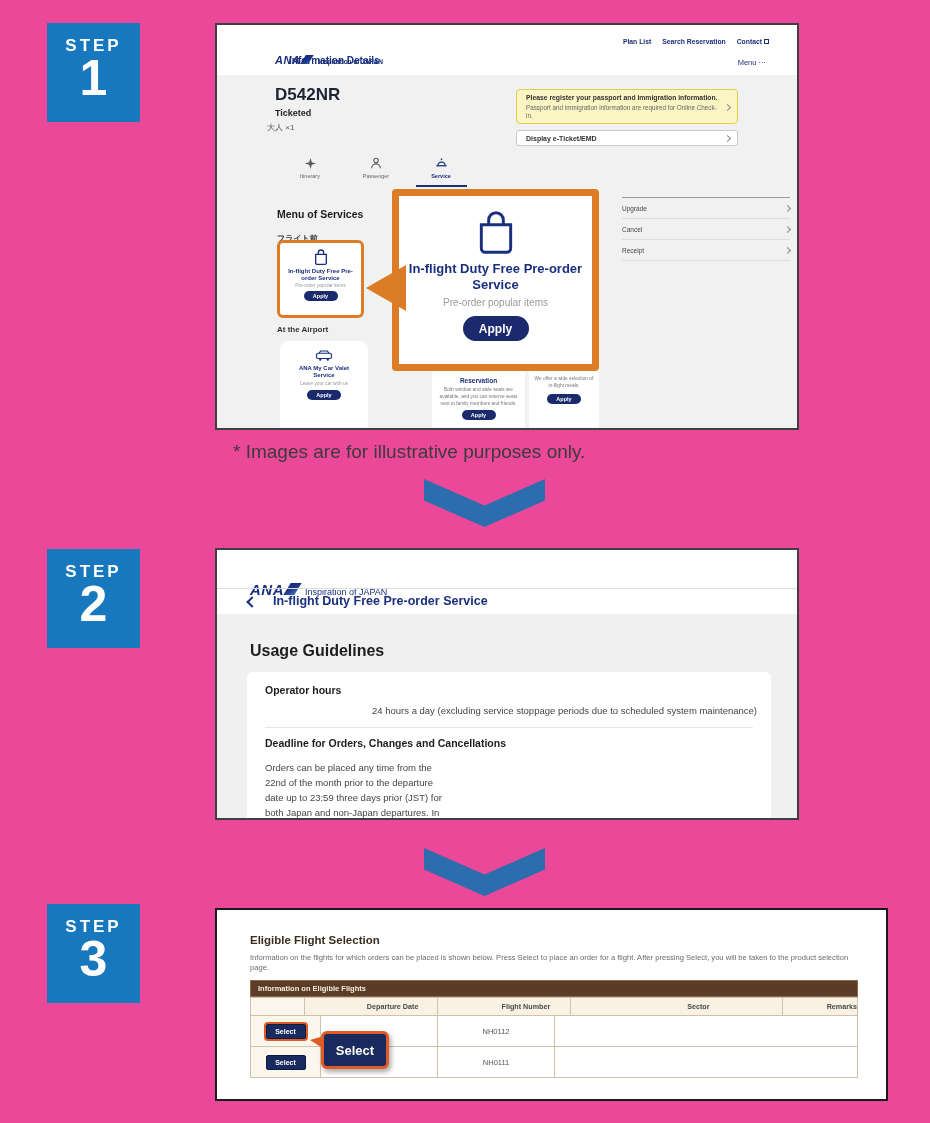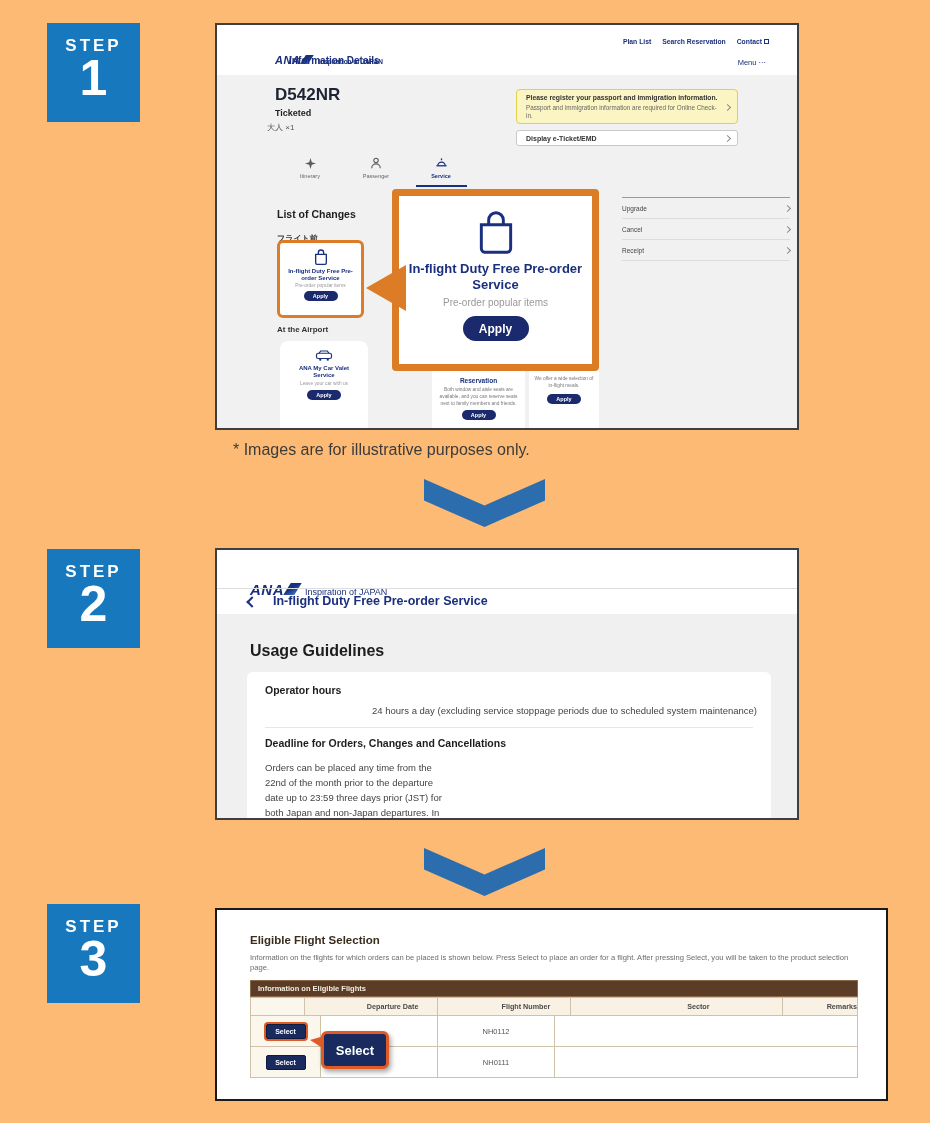--- a/index.html
+++ b/index.html
@@ -1,17 +1,17 @@
 <!DOCTYPE html>
 <html><head>
 <meta charset="utf-8">
 <style>
   html,body{margin:0;padding:0;background:#fff;}
   *{box-sizing:border-box;}
-  #canvas{position:relative;width:930px;height:1123px;background:#fdba74;font-family:"Liberation Sans",sans-serif;overflow:hidden;padding-left:32px;}
+  #canvas{position:relative;width:930px;height:1123px;background:#ec4899;font-family:"Liberation Sans",sans-serif;overflow:hidden;padding-left:32px;}
 
   
   .step-badge{position:absolute;left:47px;width:93px;height:99px;background:#1878BE;color:#fff;text-align:center;}
   .step-word{font-size:17px;font-weight:bold;letter-spacing:3px;margin-top:13px;}
   .step-num{font-size:50px;font-weight:bold;line-height:1;margin-top:-3px;}
 
   
   .frame{position:absolute;background:#fff;border:2px solid #3f3f3f;overflow:hidden;}
   #frame1{left:215px;top:23px;width:584px;height:407px;}
   #frame2{left:215px;top:548px;width:584px;height:272px;}
@@ -84,21 +84,21 @@
   #f1-seat{left:215px;top:330px;width:93px;height:78px;padding-top:22px;}
   #f1-seat .stc-title{font-size:6.5px;font-weight:bold;color:#1A2F7D;}
   #f1-seat .stc-body{font-size:4.8px;color:#777;text-align:center;width:80px;line-height:7px;margin-top:2px;}
   #f1-seat .apply-pill{width:34px;height:10px;font-size:5.5px;margin-top:3px;}
 
   #f1-meal{left:312px;top:330px;width:70px;height:78px;padding-top:20px;}
   #f1-meal .mc-body{font-size:4.8px;color:#777;text-align:center;width:62px;line-height:7px;}
   #f1-meal .apply-pill{width:34px;height:10px;font-size:5.5px;margin-top:5px;}
 
   
-  #caption{position:absolute;left:233px;top:441px;font-size:16px;color:#3b3b3b;}
+  #caption{position:absolute;left:233px;top:441px;font-size:19px;color:#3b3b3b;}
   .big-chevron{position:absolute;width:121px;height:48px;background:#2C6DAE;clip-path:polygon(0 0,50% 55%,100% 0,100% 45%,50% 100%,0 45%);}
   #chev1{left:424px;top:479px;}
   #chev2{left:424px;top:848px;}
 
   
   #f2-logo{position:absolute;left:33px;top:12px;}
   #f2-logo .ana-word{font-size:15px;}
   #f2-logo .ana-swoosh{width:11px;height:12px;}
   #f2-logo .ana-tagline{font-size:9px;font-weight:normal;}
   #f2-divider{position:absolute;left:0;top:38px;width:100%;height:1px;background:#ddd;}
@@ -207,21 +207,21 @@
         <svg width="13" height="12" viewBox="0 0 14 13">
             <path d="M3 9.5 a4 4 0 0 1 8 0" fill="none" stroke="#1A2F7D" stroke-width="1.4"></path>
             <line x1="1.5" y1="9.5" x2="12.5" y2="9.5" stroke="#1A2F7D" stroke-width="1.4"></line>
             <line x1="7" y1="1.5" x2="7" y2="3.5" stroke="#1A2F7D" stroke-width="1.4"></line>
           </svg>
       </div>
       <div class="tlabel">Service</div>
     </div>
     <div id="f1-tab-underline"></div>
 
-    <div id="f1-listtitle">List of Changes</div>
+    <div id="f1-listtitle">Menu of Services</div>
     <div id="f1-preflight">フライト前</div>
 
     <div id="f1-smallcard">
       <svg width="16" height="18" viewBox="0 0 24 26">
           <path d="M4 9 h16 v13 a2 2 0 0 1 -2 2 h-12 a2 2 0 0 1 -2 -2 z" fill="none" stroke="#1A2F7D" stroke-width="2"></path>
           <path d="M8 9 v-2.5 a4 4 0 0 1 8 0 v2.5" fill="none" stroke="#1A2F7D" stroke-width="2"></path>
         </svg>
       <div class="sc-title">In-flight Duty Free Pre-order Service</div>
       <div class="sc-sub">Pre-order popular items</div>
       <div class="apply-pill">Apply</div>

